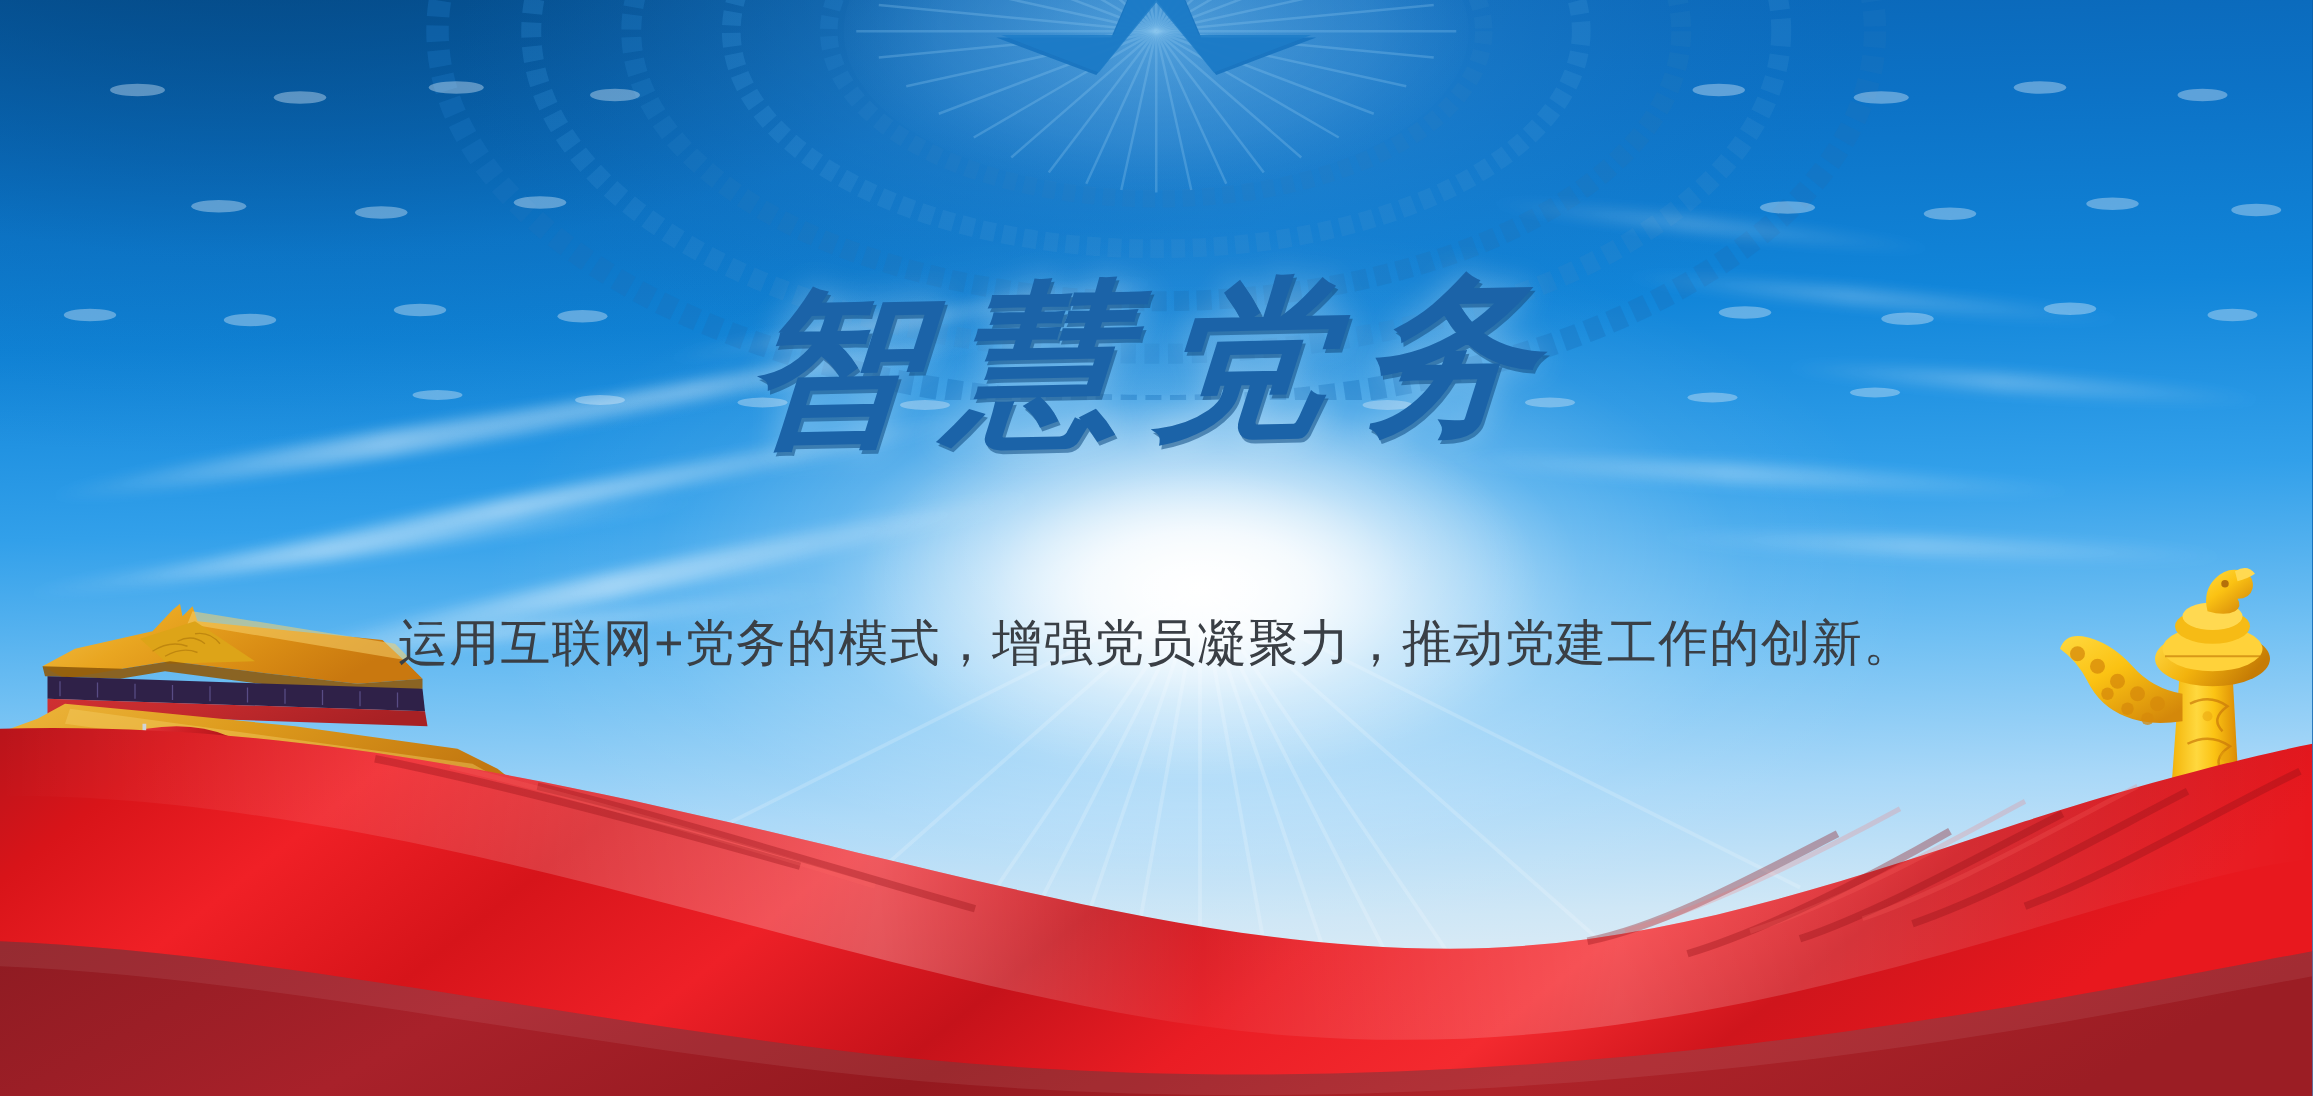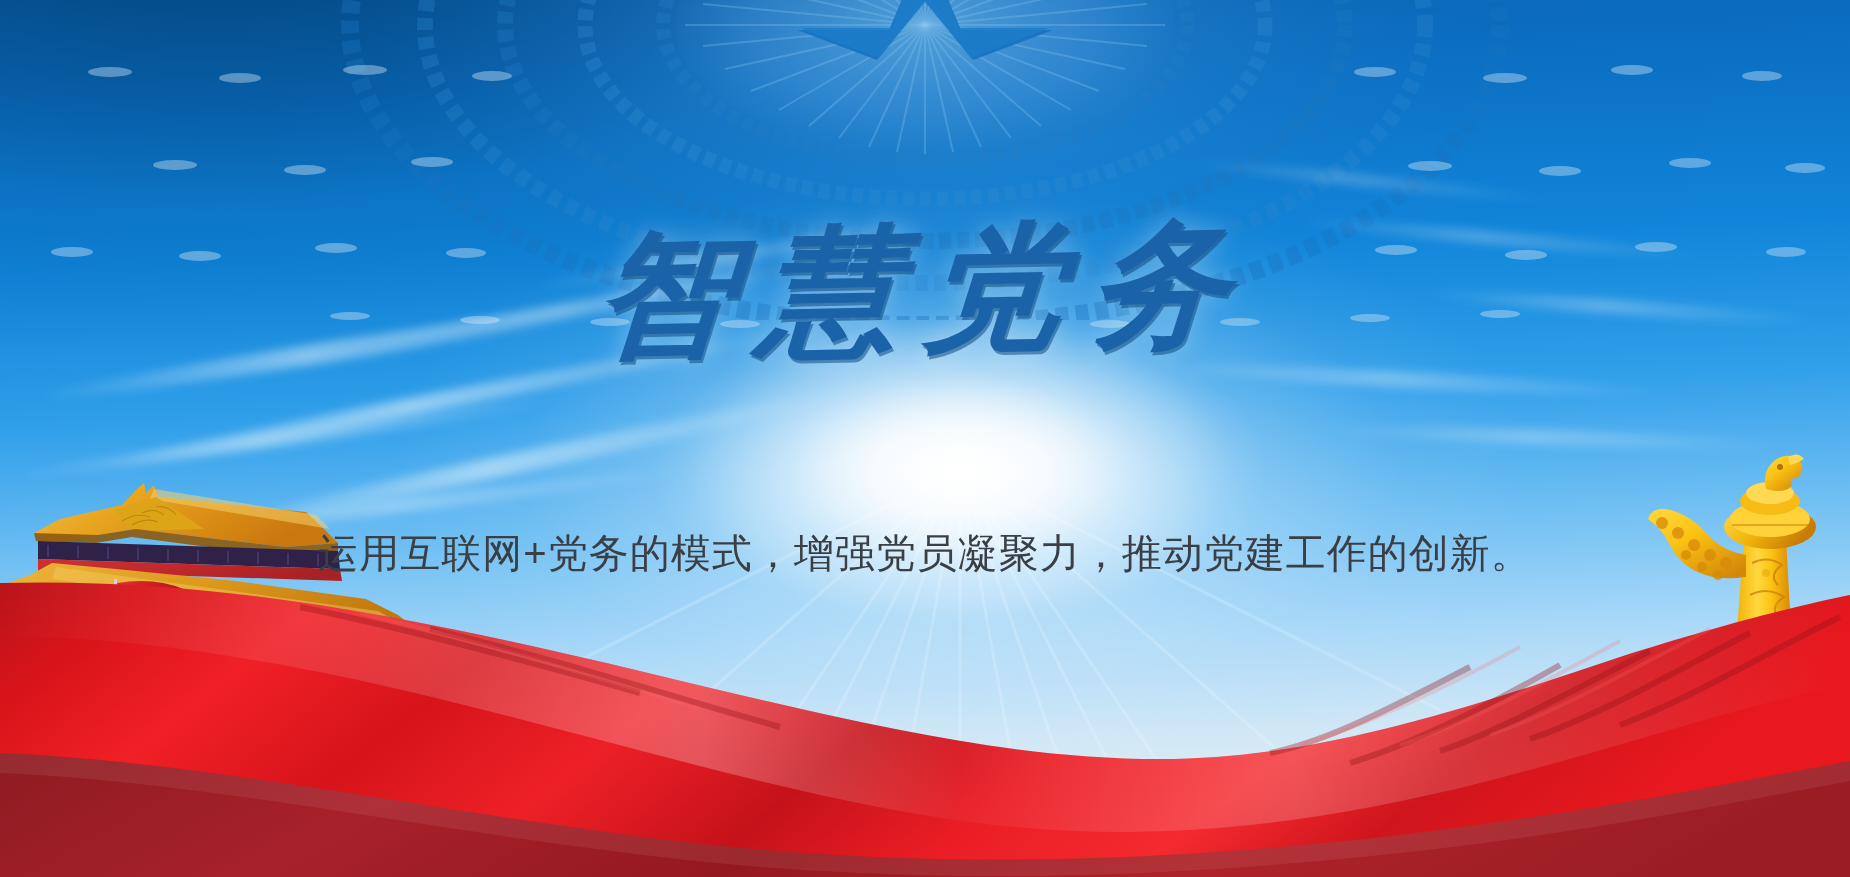--- a/index.html
+++ b/index.html
@@ -105,21 +105,20 @@
   .subtitle{
     position:absolute; left:0; top:490px; width:1850px;
     text-align:center;
     font-size:40px;
     line-height:1.25;
     letter-spacing:1px;
     font-weight:300;
     color:#3a3f45;
     white-space:nowrap;
     user-select:none;
-    margin-top:38px;
   }
 
   
   .gate{
     position:absolute; left:-14px; bottom:108px;
     width:530px; height:330px;
     pointer-events:none;
   }
   .gate svg{ width:100%; height:100%; display:block; }
 

